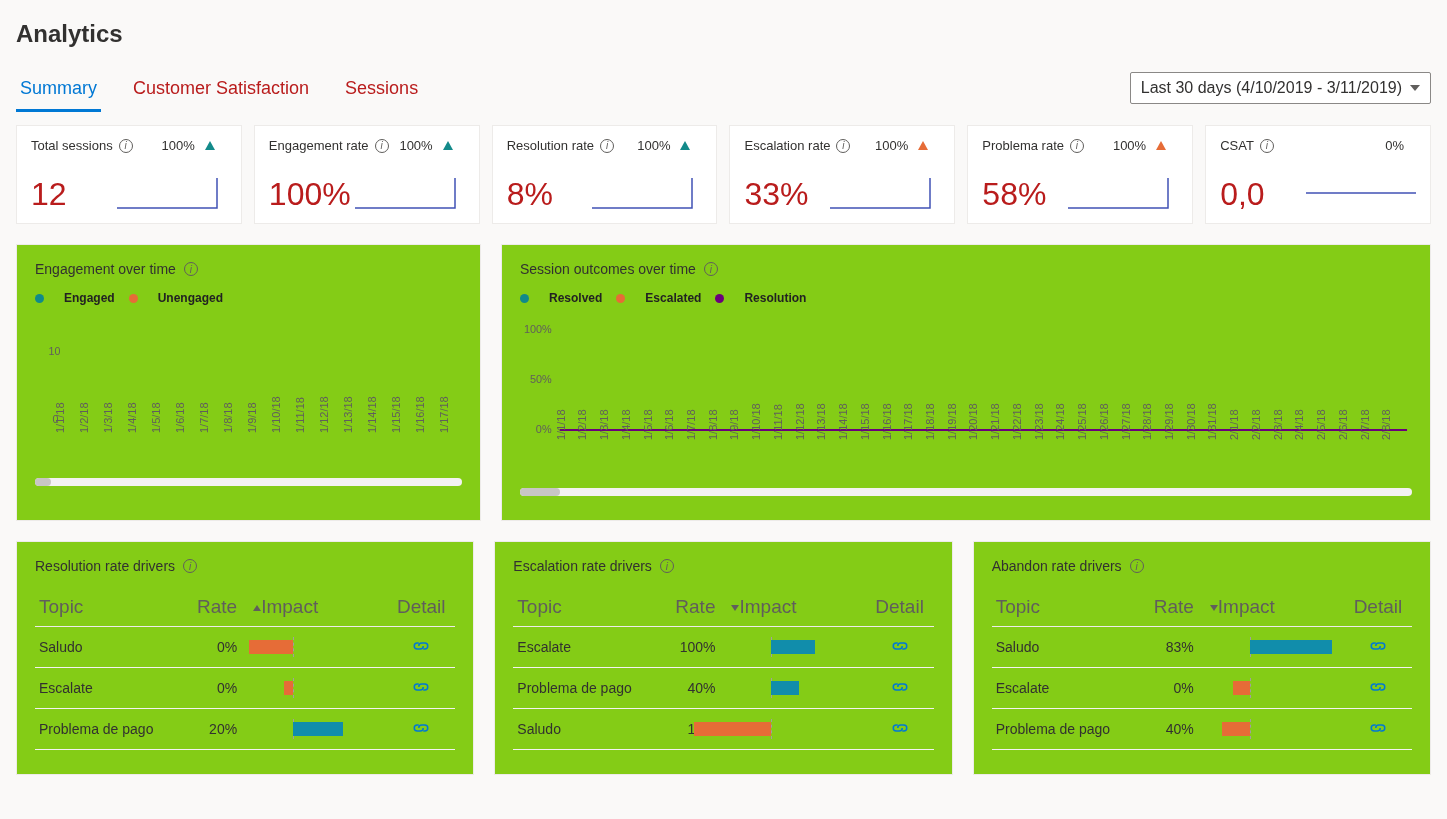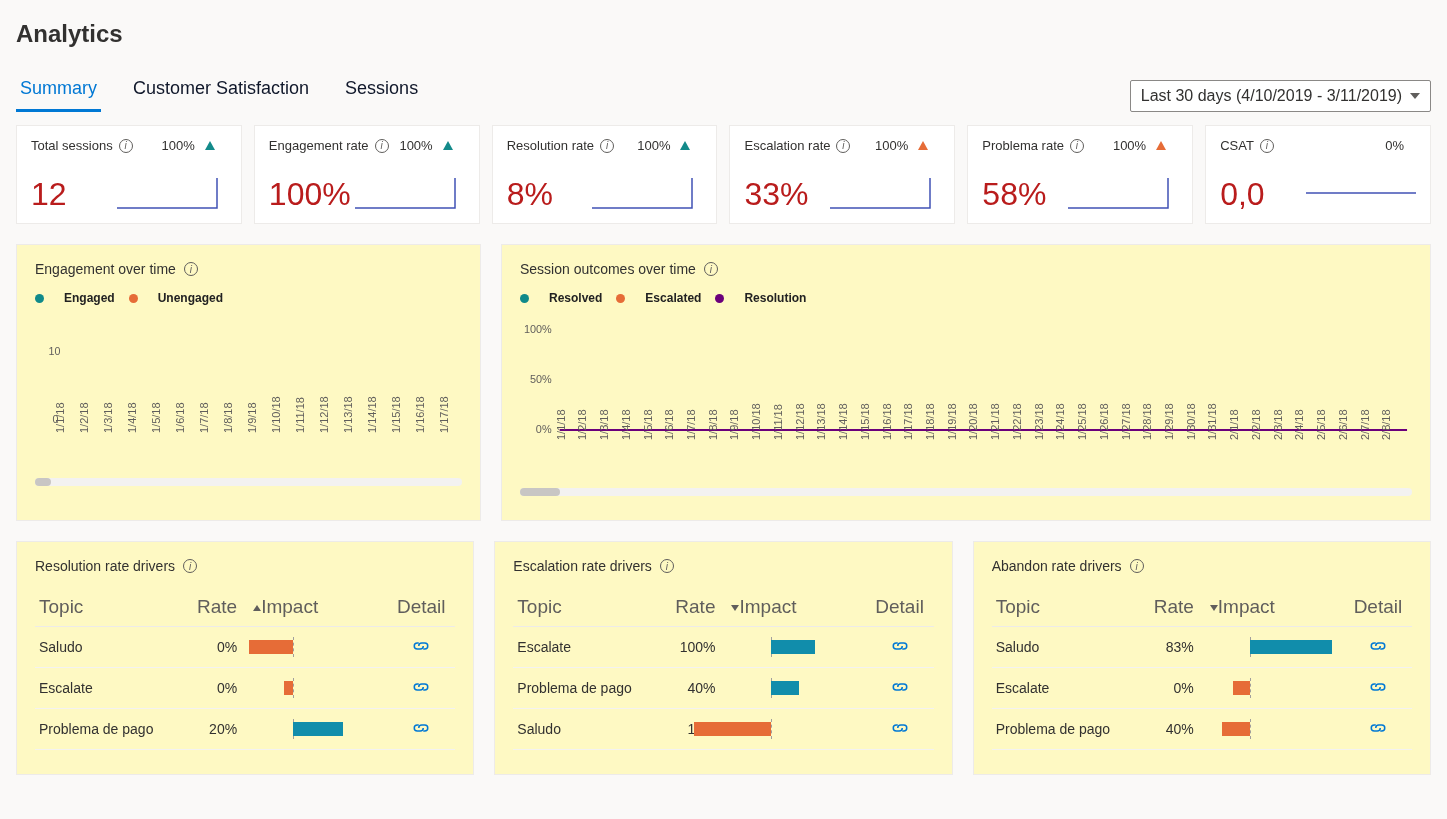--- a/index.html
+++ b/index.html
@@ -1,42 +1,42 @@
 <!DOCTYPE html>
 <html><head>
 <meta charset="utf-8">
 <style>
 * { box-sizing: border-box; margin: 0; padding: 0; }
 body { font-family: 'Segoe UI', Arial, sans-serif; background: #faf9f8; color: #323130; font-size: 14px; }
 .page { padding: 12px 16px 24px 16px; }
 .page-title { font-size: 24px; font-weight: 600; margin: 8px 0 24px 0; }
 
-.tab-row { display: flex; align-items: flex-end; border-bottom: 1px solid transparent; margin-bottom: 12px; }
+.tab-row { display: flex; align-items: flex-start; border-bottom: 1px solid transparent; margin-bottom: 12px; }
 .tabs { display: flex; gap: 28px; }
-.tab { font-size: 18px; font-weight: 400; color: #0f172a; padding: 6px 4px 10px 4px; cursor: pointer; border-bottom: 3px solid transparent; }
+.tab { font-size: 18px; font-weight: 400; color: #b91c1c; padding: 6px 4px 10px 4px; cursor: pointer; border-bottom: 3px solid transparent; }
 .tab.active { border-bottom-color: #0078d4; color:#0078d4;}
 .spacer { flex: 1; }
 .date-selector { display: flex; align-items: center; gap: 8px; border: 1px solid #8a8886; background: #fff; padding: 6px 10px; font-size: 16px; cursor: pointer; border-radius:2px;}
 .chevron { display:inline-block; border-style:solid; border-width:6px 5px 0 5px; border-color:#605e5c transparent transparent transparent;}
 
 .kpi-row { display: grid; grid-template-columns: repeat(6,1fr); gap: 12px; margin-bottom: 20px; }
 .kpi-card { background:#fff; border:1px solid #edebe9; padding:12px 14px 10px 14px; position:relative;}
 .kpi-head { display:flex; align-items:center; font-size:13px; color:#323130;}
 .kpi-head span { margin-right:6px; }
 .info-icon { display:inline-flex; width:14px; height:14px; border:1px solid #605e5c; border-radius:50%; align-items:center; justify-content:center; font-size:10px; color:#605e5c; font-style:italic; }
 .kpi-trend { margin-left:auto; display:flex; align-items:center; gap:4px; font-size:13px;}
 .tri-up-teal { display:inline-block; width:0; height:0; border-left:5px solid transparent; border-right:5px solid transparent; border-bottom:9px solid #138a8a;}
 .tri-up-orange { display:inline-block; width:0; height:0; border-left:5px solid transparent; border-right:5px solid transparent; border-bottom:9px solid #e66c37;}
 .kpi-body { display:flex; align-items:flex-end; justify-content:space-between; margin-top:20px;}
 .kpi-value { font-size:32px; font-weight:300; color:#b91c1c;}
 .spark { width:110px; height:40px; }
 .spark-flat { stroke:#4051b5; stroke-width:1.5; fill:none;}
 
 .wide-row { display:grid; grid-template-columns: 1fr 2fr; gap:20px; margin-bottom:20px; }
-.panel { background:#fef9c3; border:1px solid #edebe9; padding:16px 18px 24px 18px; }
+.panel { background:#84cc16; border:1px solid #edebe9; padding:16px 18px 24px 18px; }
 .panel-title { display:flex; align-items:center; gap:8px; font-size:14px; font-weight:400; margin-bottom:14px;}
 .legend { display:flex; gap:14px; font-size:12px; color:#222; font-weight:600; margin-bottom:10px;}
 .legend-item { display:flex; align-items:center; gap:20px;}
 .dot { width:9px; height:9px; border-radius:50%; display:inline-block;}
 .dot-teal{ background:#108a8a;} .dot-orange{background:#e66c37;} .dot-purple{background:#6b007b;}
 .axislabel{ font-size:11px; fill:#605e5c; }
 .gridtxt{ font-size:11px; fill:#605e5c; }
 .scrollbar{ height:8px; background:#f3f2f1; border-radius:4px; margin-top:10px; position:relative;}
 .scrollthumb{ position:absolute; left:0; top:0; height:8px; background:#c8c6c4; border-radius:4px;}
 .thumb-sm{ width:16px;} .thumb-md{ width:40px;}

